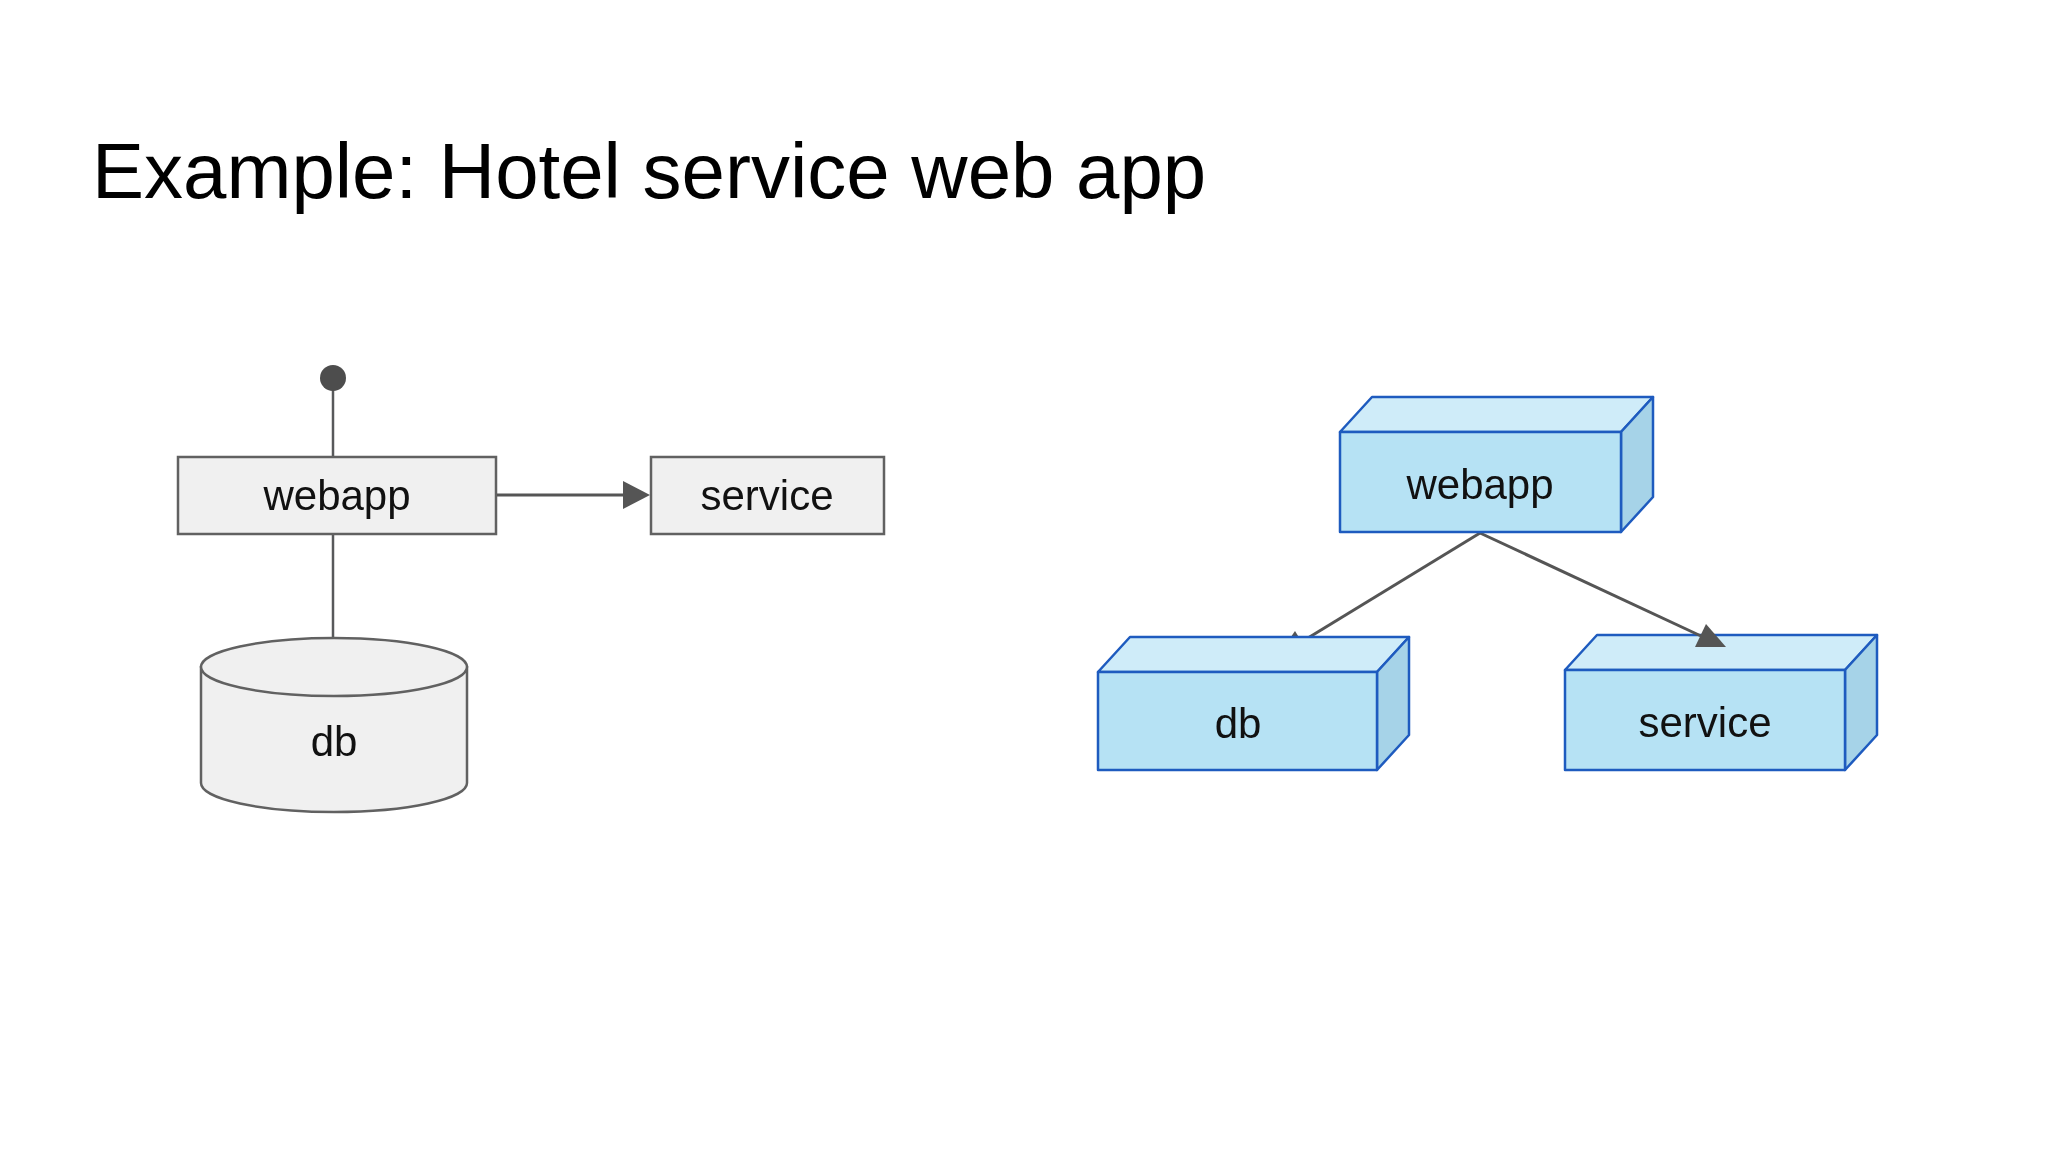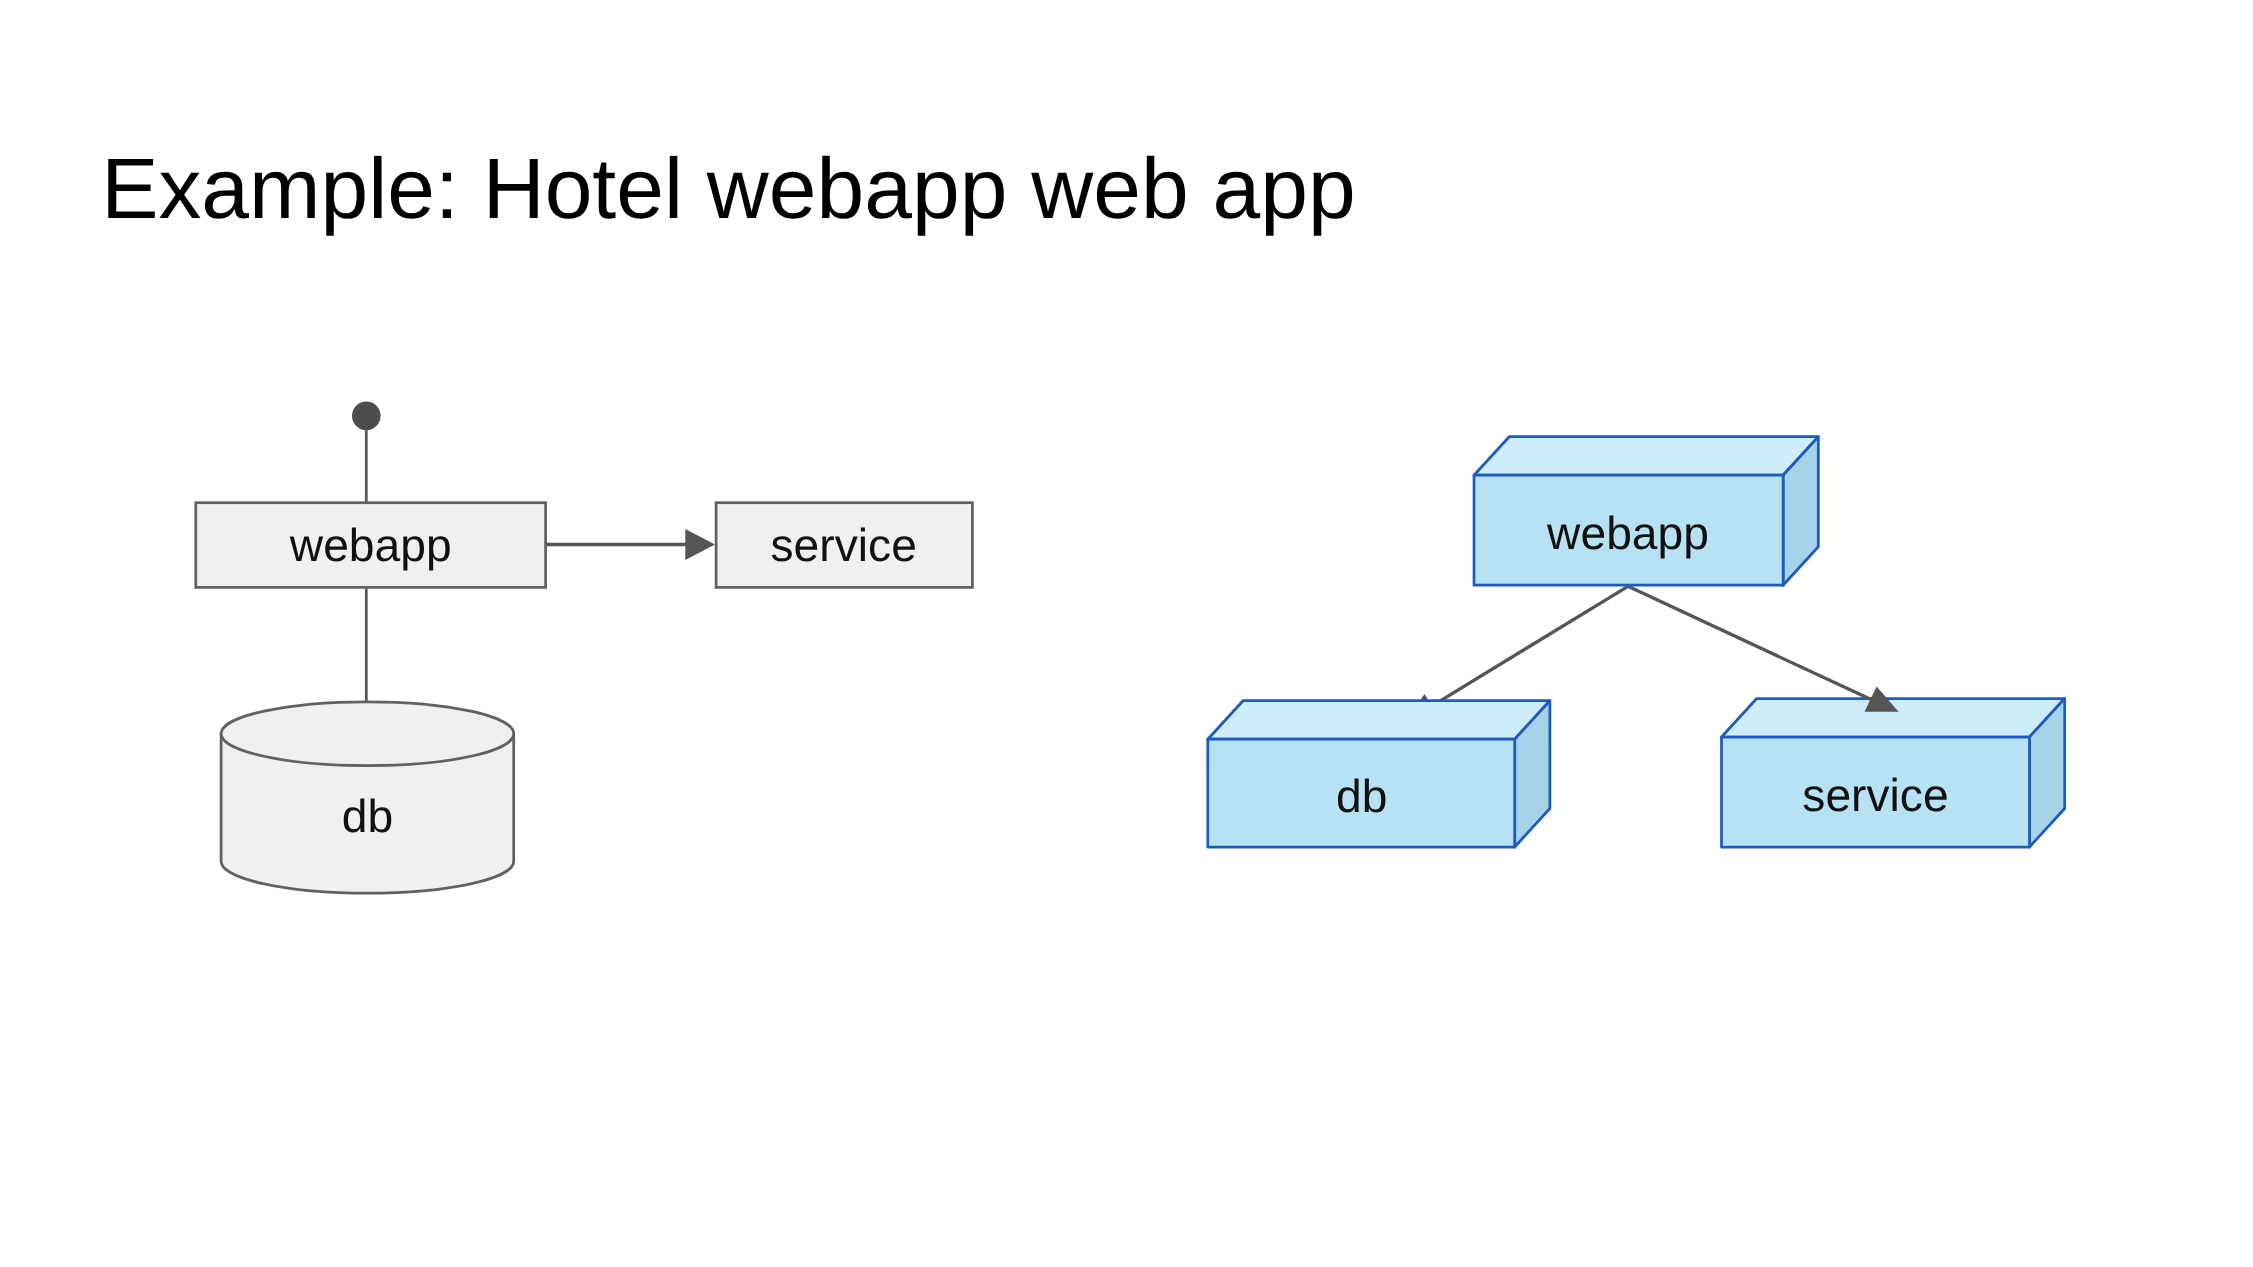--- a/index.html
+++ b/index.html
@@ -51,21 +51,21 @@
     font-size: 42px;
     fill: #111111;
     text-anchor: middle;
   }
 </style>
 </head>
 <body>
 
 <div class="slide">
 
-  <h1 class="slide-title">Example: Hotel webapp web app</h1>
+  <h1 class="slide-title">Example: Hotel service web app</h1>
 
   <svg class="diagram-svg" viewBox="0 0 2048 1152" xmlns="http://www.w3.org/2000/svg">
 
     <g>
 
       <line class="flat-line" x1="333" y1="389" x2="333" y2="457"></line>
 
       <circle class="actor-dot" cx="333" cy="378" r="13" fill="#4d4d4d"></circle>
 
       <line class="flat-line" x1="333" y1="535" x2="333" y2="642"></line>

